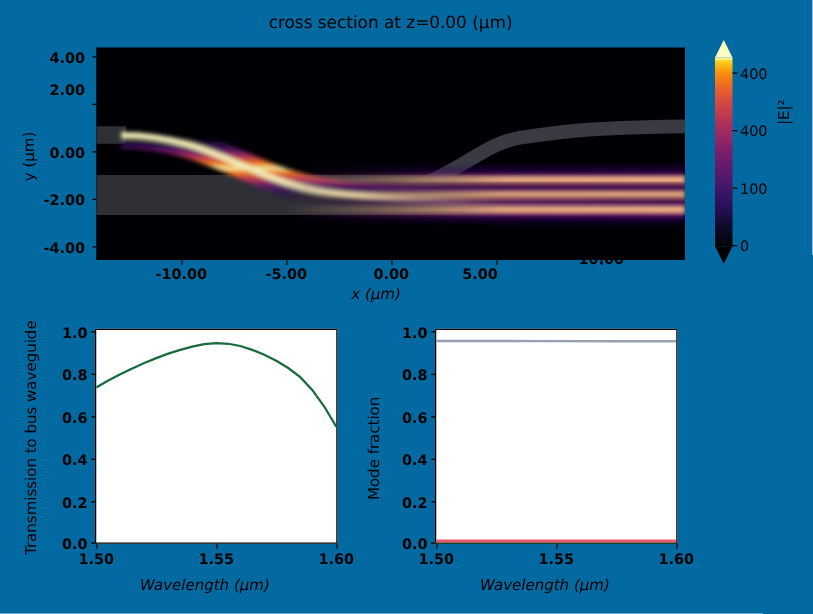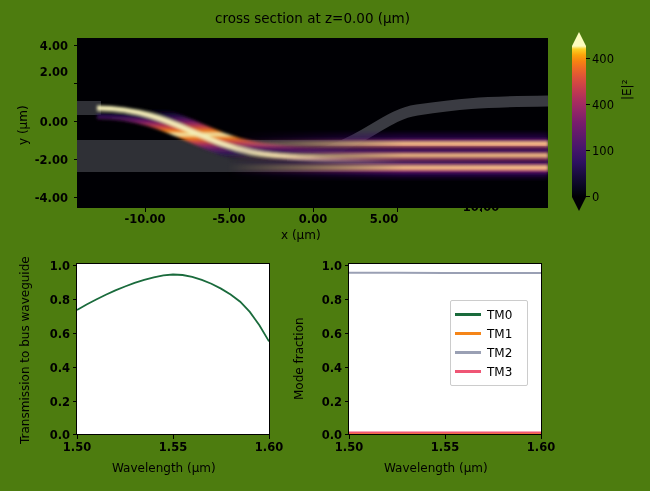--- a/index.html
+++ b/index.html
@@ -1,24 +1,24 @@
 <!DOCTYPE html>
 <html><head>
 <meta charset="utf-8">
 <style>
   html,body{margin:0;padding:0;background:#ffffff;}
   body{width:650px;height:491px;position:relative;overflow:hidden;
        font-family:"DejaVu Sans","Liberation Sans",sans-serif;color:#000;}
-  .fig{position:absolute;left:0;top:0;width:650px;height:491px;background:#4d7c0f;}
+  .fig{position:absolute;left:0;top:0;width:650px;height:491px;background:#0369a1;}
 
   
   .tick{position:absolute;font-size:11.5px;color:#000;white-space:nowrap;font-weight:bold;}
   .tick.r{text-align:right;}
   .tick.c{text-align:center;}
-  .axlabel{position:absolute;font-size:12px;color:#000;white-space:nowrap;}
+  .axlabel{position:absolute;font-size:12px;color:#000;white-space:nowrap;font-style:italic;}
   .vlabel{position:absolute;font-size:12px;color:#000;white-space:nowrap;
           transform-origin:0 0;transform:rotate(-90deg);}
 
   
   #top-panel{position:absolute;left:77px;top:38px;width:471px;height:170px;
              background:#000004;overflow:hidden;}
   #top-title{position:absolute;left:77px;top:10px;width:471px;text-align:center;
              font-size:13.5px;}
   .tickmark-y{position:absolute;width:3.5px;height:1px;background:#000;left:73.5px;}
   .tickmark-x{position:absolute;height:3.5px;width:1px;background:#000;top:208px;}
@@ -270,32 +270,14 @@
   <div class="vlabel" style="left:292px;top:400px">Mode fraction</div>
 
   <div class="tickmark-br-x" style="left:349px"></div>
   <div class="tickmark-br-x" style="left:445px"></div>
   <div class="tickmark-br-x" style="left:541px"></div>
   <div class="tick c" style="left:319px;top:440px;width:60px">1.50</div>
   <div class="tick c" style="left:415px;top:440px;width:60px">1.55</div>
   <div class="tick c" style="left:511px;top:440px;width:60px">1.60</div>
   <div class="axlabel" style="left:384px;top:461px">Wavelength (μm)</div>
 
-  <div id="legend">
-    <div class="leg-row">
-      <span class="leg-line" style="background:#1a6b3c"></span>
-      <span class="leg-text">TM0</span>
-    </div>
-    <div class="leg-row">
-      <span class="leg-line" style="background:#f58518"></span>
-      <span class="leg-text">TM1</span>
-    </div>
-    <div class="leg-row">
-      <span class="leg-line" style="background:#9aa0b4"></span>
-      <span class="leg-text">TM2</span>
-    </div>
-    <div class="leg-row">
-      <span class="leg-line" style="background:#ef5675"></span>
-      <span class="leg-text">TM3</span>
-    </div>
-  </div>
 
 </div>
 
 </body></html>

